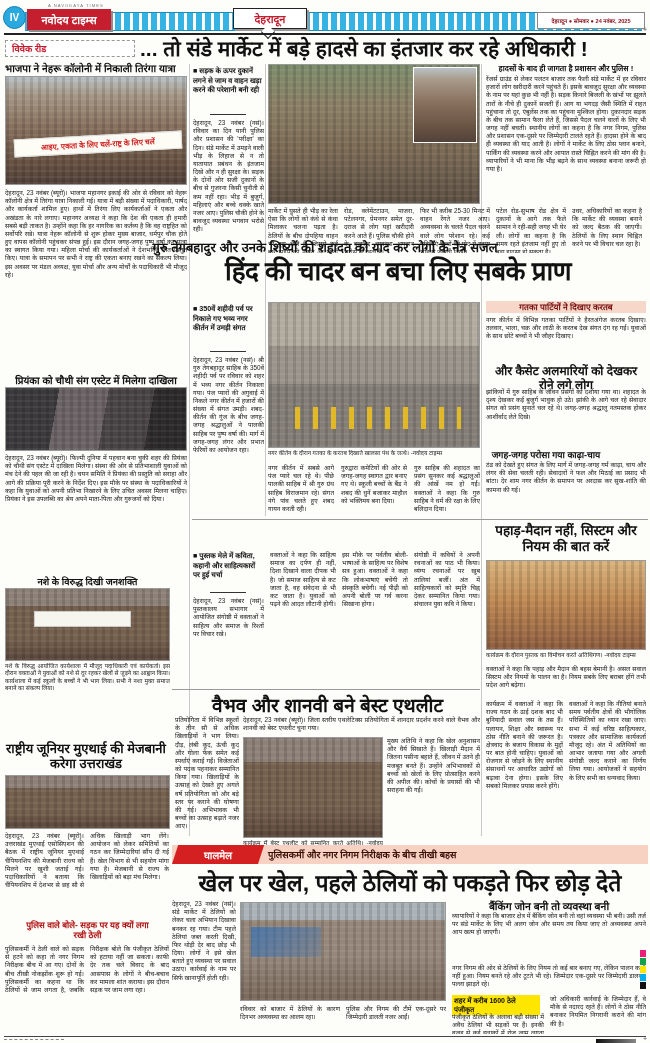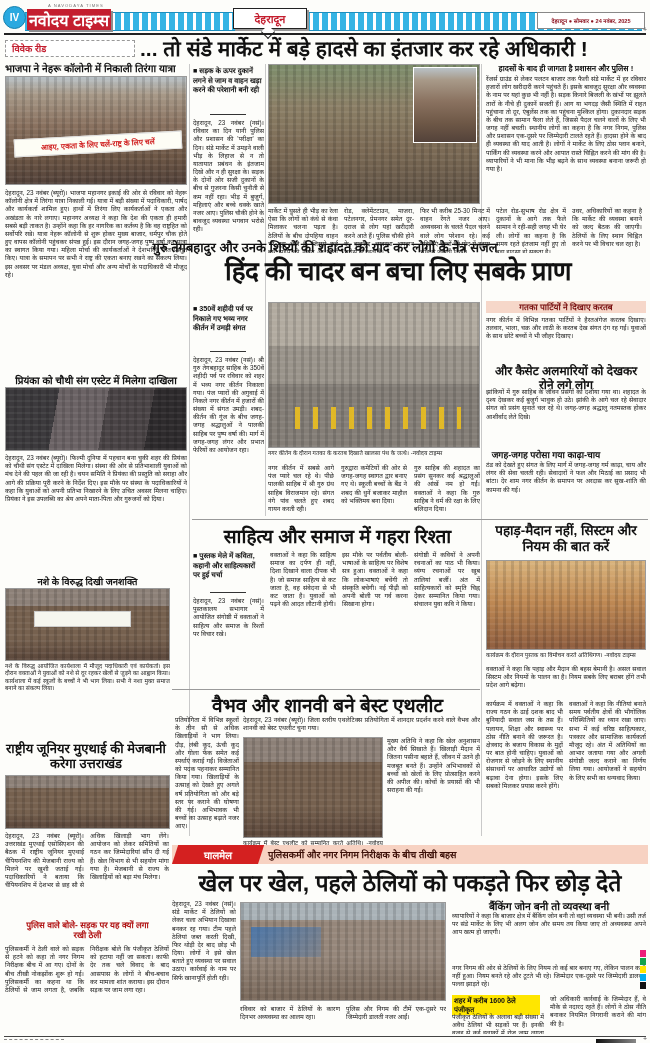--- a/index.html
+++ b/index.html
@@ -27,21 +27,21 @@
   .sq{width:6px;height:7px;margin-bottom:1px;}
 </style>
 </head>
 <body>
 
 <div id="page">
 
   <div class="abs stripe-band" style="left:25px;top:12px;width:617px;height:17px;"></div>
   <div class="abs" style="left:48px;top:3px;width:90px;font-size:4.2px;letter-spacing:1px;color:#777;">A NAVODAYA TIMES</div>
   <div class="abs" style="left:27px;top:9px;width:84px;height:21px;background:#c41e2f;box-shadow:2px 2px 0 #8d8d8d;display:flex;align-items:center;justify-content:center;">
-    <span style="color:#fff;font-weight:bold;font-size:16px;">नवोदय टाइम्स</span>
+    <span style="color:#fff;font-weight:bold;font-size:11px;">नवोदय टाइम्स</span>
   </div>
   <div class="abs" style="left:3px;top:6px;width:21px;height:21px;border-radius:50%;background:#2aa9e0;border:1px solid #1781ad;display:flex;align-items:center;justify-content:center;">
     <span style="color:#fff;font-weight:bold;font-size:10px;">IV</span>
   </div>
   <div class="abs" style="left:233px;top:8px;width:72px;height:19px;background:#fff;border:1.5px solid #222;box-shadow:2px 2px 0 #999;display:flex;align-items:center;justify-content:center;">
     <span style="color:#c41e2f;font-weight:bold;font-size:11px;">देहरादून</span>
   </div>
   <div class="abs" style="left:263px;top:27px;width:9px;height:9px;background:#fff;border:1px solid #222;transform:rotate(45deg);border-top:none;border-left:none;"></div>
   <div class="abs" style="left:537px;top:12px;width:106px;height:15px;background:#fff;border:1px solid #888;display:flex;align-items:center;justify-content:center;">
     <span style="font-size:5.6px;color:#8d1320;font-weight:bold;white-space:nowrap;">देहरादून ● सोमवार ● 24 नवंबर, 2025</span>
@@ -122,21 +122,20 @@
   <div class="abs body" style="left:414px;top:464px;width:66px;height:52px;">गुरु साहिब की शहादत का प्रसंग सुनकर कई श्रद्धालुओं की आंखें नम हो गईं। वक्ताओं ने कहा कि गुरु साहिब ने धर्म की रक्षा के लिए बलिदान दिया।</div>
 
   <div class="abs bold-center" style="left:486px;top:301px;width:160px;height:12px;background:#f6d7c9;color:#7a1212;font-size:8.5px;line-height:12px;">गतका पार्टियों ने दिखाए करतब</div>
   <div class="abs body" style="left:486px;top:316px;width:160px;height:46px;">नगर कीर्तन में विभिन्न गतका पार्टियों ने हैरतअंगेज करतब दिखाए। तलवार, भाला, चक्र और लाठी के करतब देख संगत दंग रह गई। युवाओं के साथ छोटे बच्चों ने भी जौहर दिखाए।</div>
   <div class="abs bold-center" style="left:490px;top:364px;width:152px;font-size:12px;line-height:1.2;">और कैसेट अलमारियों को देखकर रोने लगे लोग</div>
   <div class="abs body" style="left:486px;top:388px;width:160px;height:57px;">झांकियों में गुरु साहिब के जीवन प्रसंगों को दर्शाया गया था। शहादत के दृश्य देखकर कई बुजुर्ग भावुक हो उठे। झांकी के आगे चल रहे सेवादार संगत को प्रसंग सुनाते चल रहे थे। जगह-जगह श्रद्धालु नतमस्तक होकर आशीर्वाद लेते दिखे।</div>
   <div class="abs bold-center" style="left:470px;top:448px;width:152px;font-size:9px;">जगह-जगह परोसा गया काढ़ा-चाय</div>
   <div class="abs body" style="left:486px;top:461px;width:160px;height:56px;">ठंड को देखते हुए संगत के लिए मार्ग में जगह-जगह गर्म काढ़ा, चाय और लंगर की सेवा चलती रही। सेवादारों ने फल और मिठाई का प्रसाद भी बांटा। देर शाम नगर कीर्तन के समापन पर अरदास कर सुख-शांति की कामना की गई।</div>
 
   <div class="abs hrule" style="left:192px;top:519px;width:456px;"></div>
-  <div class="abs bold-center" style="left:200px;top:523px;width:275px;font-size:19px;">साहित्य और समाज में गहरा रिश्ता</div>
   <div class="abs bullet" style="left:193px;top:551px;width:71px;">■ पुस्तक मेले में कविता, कहानी और साहित्यकारों पर हुई चर्चा</div>
   <div class="abs" style="left:210px;top:592px;width:36px;height:1px;background:#333;"></div>
   <div class="abs body" style="left:193px;top:597px;width:71px;height:90px;">देहरादून, 23 नवंबर (नसं)। पुस्तकालय सभागार में आयोजित संगोष्ठी में वक्ताओं ने साहित्य और समाज के रिश्तों पर विचार रखे।</div>
   <div class="abs body" style="left:270px;top:551px;width:66px;height:137px;">वक्ताओं ने कहा कि साहित्य समाज का दर्पण ही नहीं, दिशा दिखाने वाला दीपक भी है। जो समाज साहित्य से कट जाता है, वह संवेदना से भी कट जाता है। युवाओं को पढ़ने की आदत लौटानी होगी।</div>
   <div class="abs body" style="left:342px;top:551px;width:66px;height:137px;">इस मौके पर पर्वतीय बोली-भाषाओं के साहित्य पर विशेष सत्र हुआ। वक्ताओं ने कहा कि लोकभाषाएं बचेंगी तो संस्कृति बचेगी। नई पीढ़ी को अपनी बोली पर गर्व करना सिखाना होगा।</div>
   <div class="abs body" style="left:414px;top:551px;width:66px;height:137px;">संगोष्ठी में कवियों ने अपनी रचनाओं का पाठ भी किया। व्यंग्य रचनाओं पर खूब तालियां बजीं। अंत में साहित्यकारों को स्मृति चिह्न देकर सम्मानित किया गया। संचालन युवा कवि ने किया।</div>
 
   <div class="abs bold-center" style="left:486px;top:523px;width:160px;height:34px;font-size:13.5px;line-height:1.2;">पहाड़-मैदान नहीं, सिस्टम और नियम की बात करें</div>
   <div class="photo ph-stage" style="left:486px;top:560px;width:160px;height:90px;">
     <div class="tex"></div>

